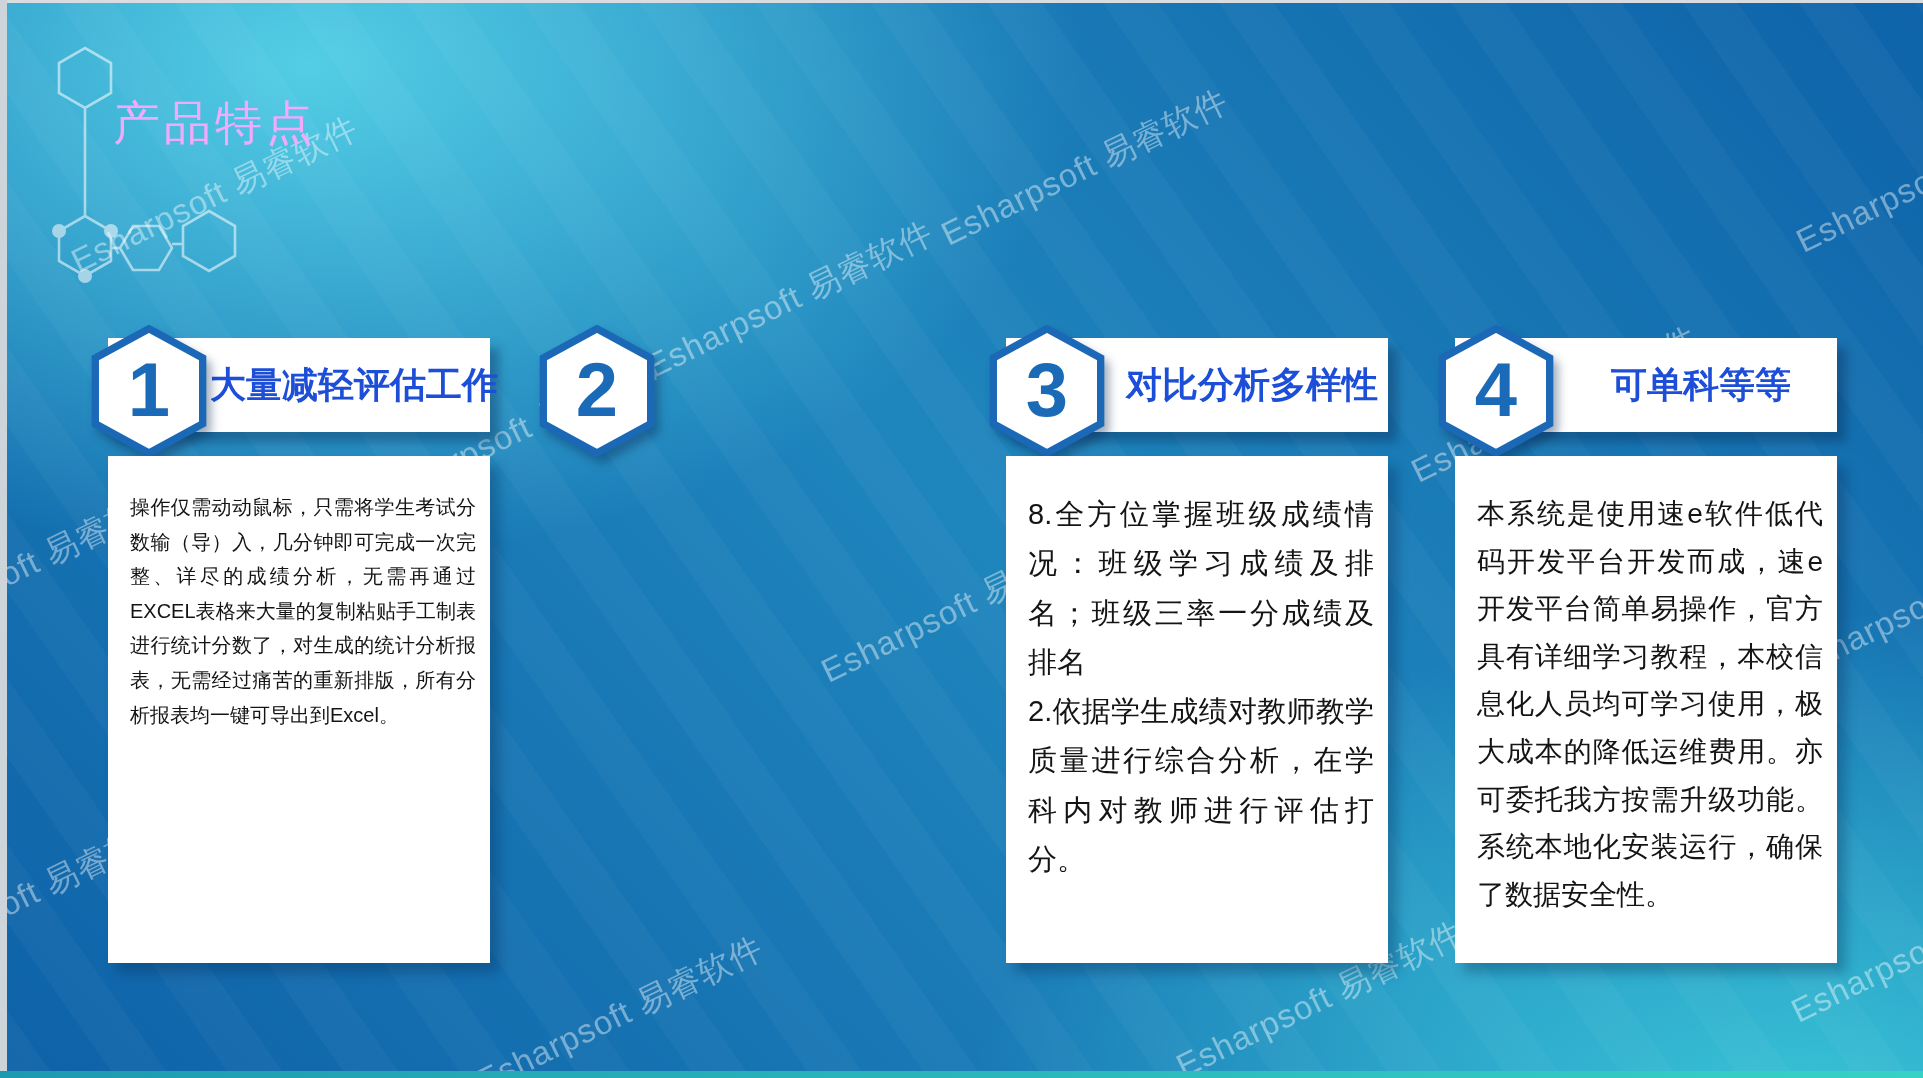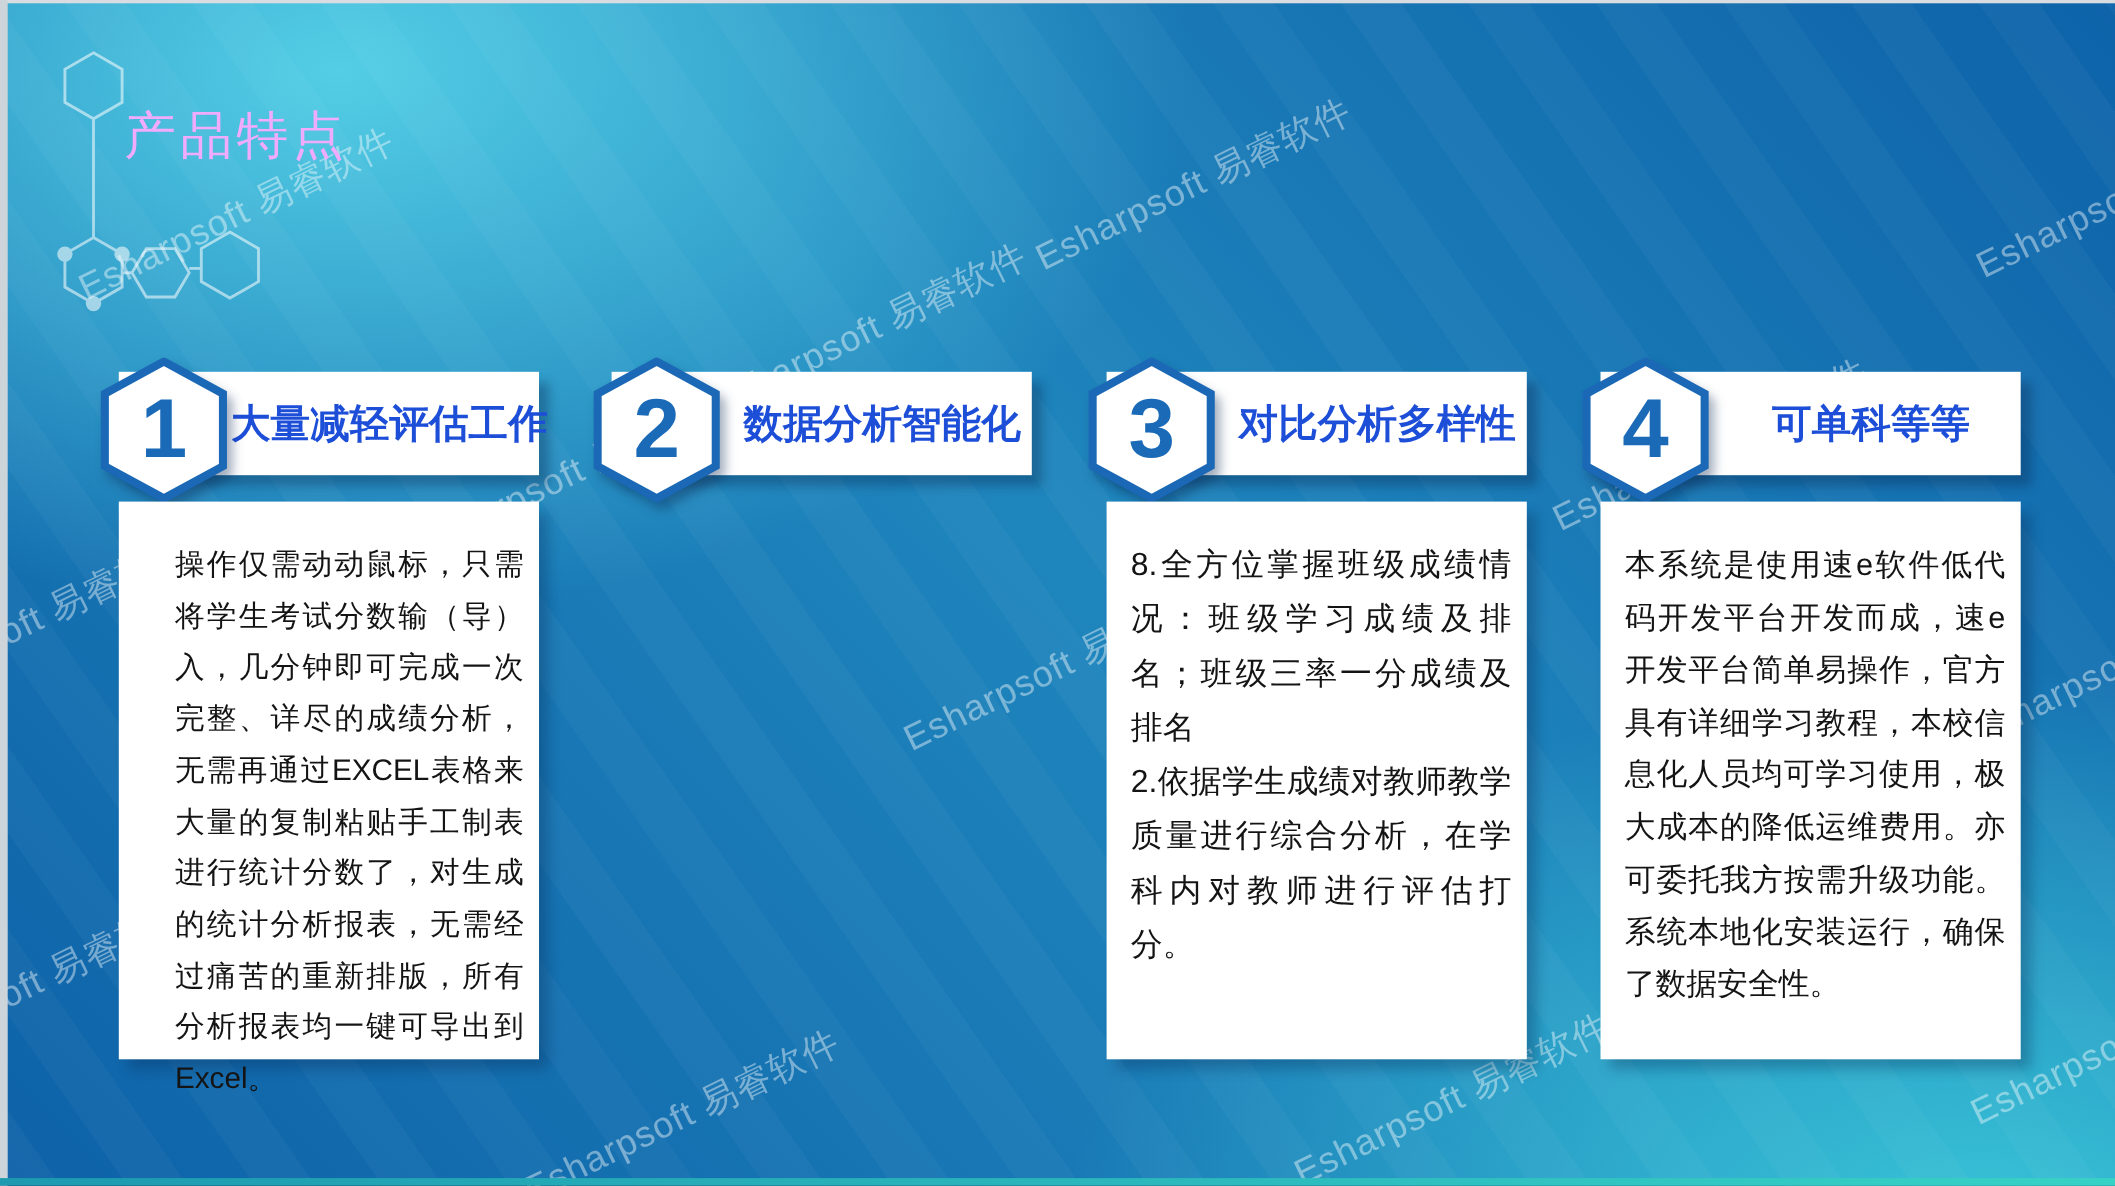--- a/index.html
+++ b/index.html
@@ -51,21 +51,21 @@
     position:absolute;inset:0;display:flex;align-items:center;justify-content:center;
     font-size:76px;font-weight:700;color:#1b6ab8;padding-bottom:4px;
   }
   .card{
     position:absolute;left:0;top:456px;width:382px;height:507px;background:#ffffff;
     box-shadow:9px 10px 11px rgba(8,38,78,.30);
     box-sizing:border-box;padding:34px 14px 0 22px;
     color:#141414;
   }
   .card p{margin:0;line-height:1.73;text-align:justify;text-justify:inter-ideograph;}
-  .fs27 .card p{font-size:27px;margin-left:29px;}
+  .fs27 .card p{font-size:20px;}
   .fs28 .card p{font-size:28px;line-height:1.70;}
   .fs29 .card p{font-size:29px;line-height:1.70;}
   
   .strip-top{position:absolute;left:0;top:0;width:100%;height:3px;background:#d9dde1;z-index:6;}
   .strip-left{position:absolute;left:0;top:0;bottom:0;width:7px;background:#cdd5da;z-index:6;}
   .strip-bottom{position:absolute;left:0;bottom:0;width:100%;height:7px;z-index:6;
     background:linear-gradient(90deg,#1d9ab0,#37d2c6);}
 </style>
 </head>
 <body>
@@ -117,23 +117,20 @@
         <polygon points="50,3 94,27 94,81 50,105 6,81 6,27" fill="#ffffff" stroke="#1b68b6" stroke-width="6"></polygon>
       </svg>
       <span class="num">1</span>
     </div>
     <div class="card">
       <p>操作仅需动动鼠标，只需将学生考试分数输（导）入，几分钟即可完成一次完整、详尽的成绩分析，无需再通过EXCEL表格来大量的复制粘贴手工制表进行统计分数了，对生成的统计分析报表，无需经过痛苦的重新排版，所有分析报表均一键可导出到Excel。</p>
     </div>
   </section>
 
   <section class="col fs27" style="left:556px">
-    <div class="banner">
-      <span class="banner-label">数据分析智能化</span>
-    </div>
     <div class="hex">
       <svg viewBox="0 0 100 108">
         <polygon points="50,3 94,27 94,81 50,105 6,81 6,27" fill="#ffffff" stroke="#1b68b6" stroke-width="6"></polygon>
       </svg>
       <span class="num">2</span>
     </div>
   </section>
 
   <section class="col fs29" style="left:1006px">
     <div class="banner">

